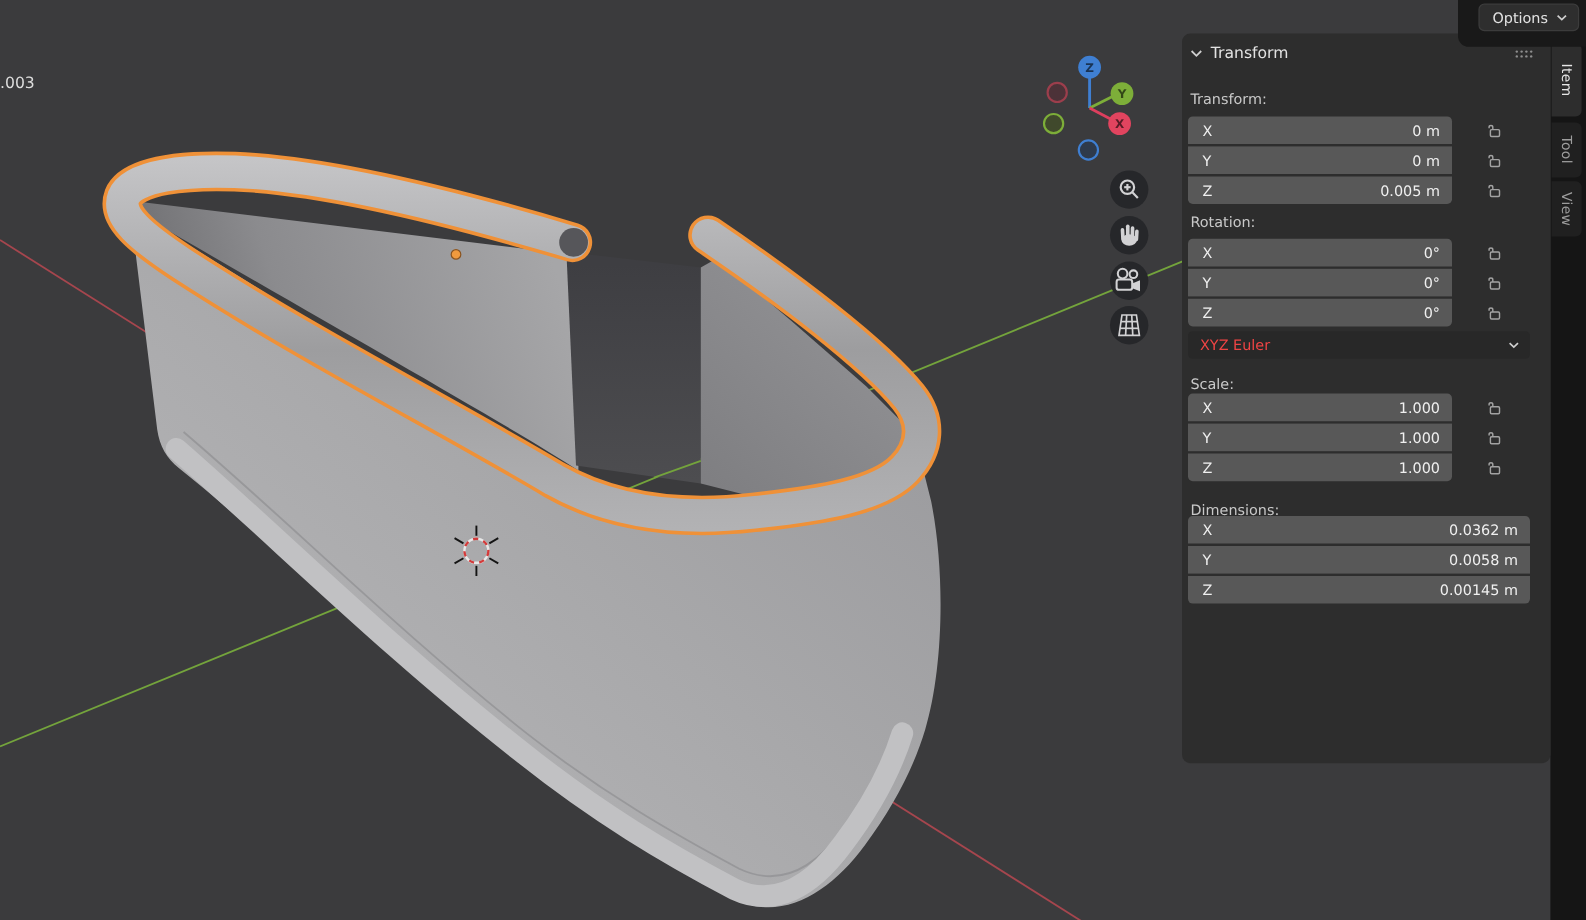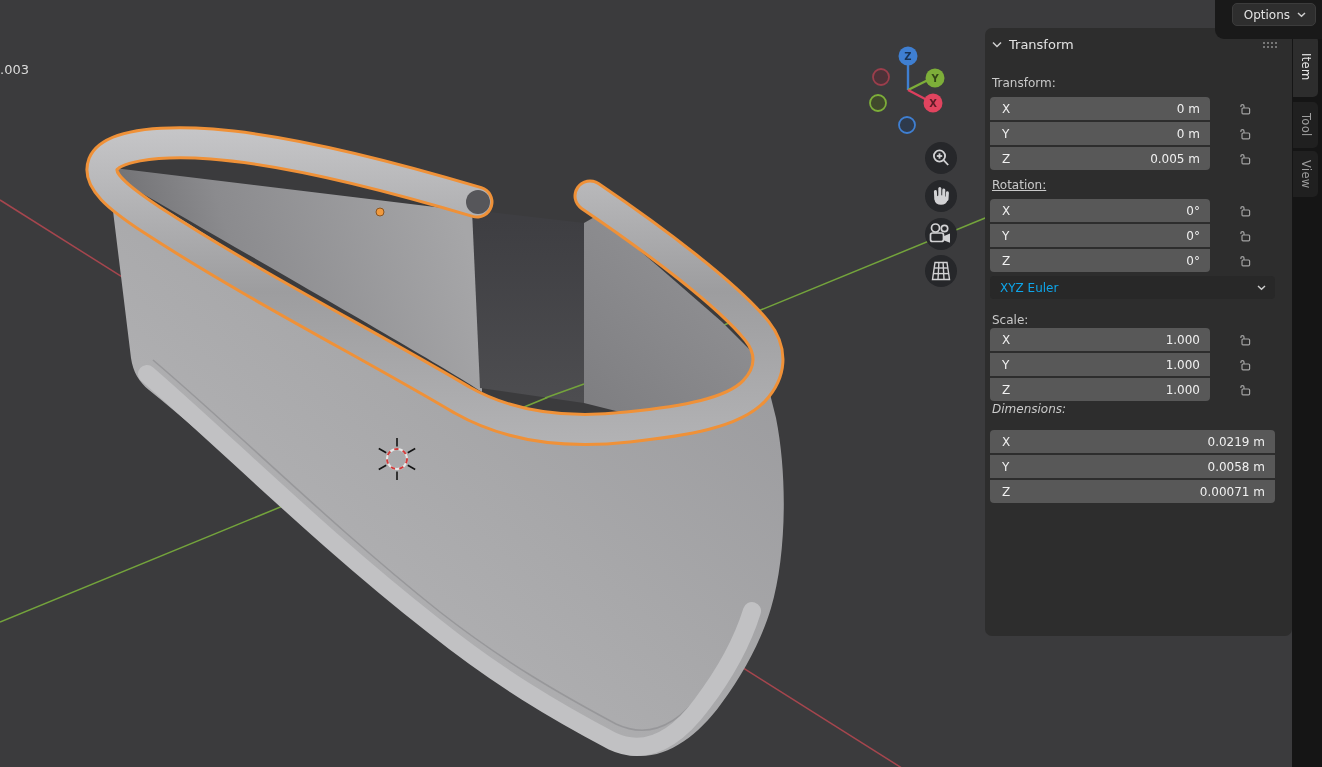--- a/index.html
+++ b/index.html
@@ -40,21 +40,21 @@
     color:#f0f0f0;
   }
   .frow .ax{padding-left:12px;}
   .frow .val{margin-left:auto;padding-right:10px;}
   .r-top{border-radius:4px 4px 0 0;}
   .r-bot{border-radius:0 0 4px 4px;}
   .wide{width:285px;}
   .lockbox{left:250px;width:18px;height:23px;display:flex;align-items:center;justify-content:center;}
   #euler{
     left:5px;width:285px;height:23px;background:#282828;border-radius:4px;
-    display:flex;align-items:center;color:#0ea5e9;gap:10px;
+    display:flex;align-items:center;color:#ef4444;gap:10px;
   }
   #euler .lab{padding-left:10px;}
   #euler .chev{margin-left:auto;padding-right:9px;display:flex;}
   
   #tabcol{position:absolute;right:0;top:27px;width:30px;height:740px;background:#151515;z-index:3;}
   .vtab{
     position:absolute;left:1px;width:25px;display:flex;align-items:center;justify-content:center;
     writing-mode:vertical-rl;font-size:11.5px;border-radius:0 5px 5px 0;letter-spacing:.3px;
   }
   .vtab.active{background:#2d2d2d;color:#e6e6e6;}
@@ -260,21 +260,21 @@
     <span class="ax">Z</span>
     <span class="val">0.005 m</span>
   </div>
   <div class="abs lockbox" style="top:119px;">
     <svg width="15" height="15" viewBox="0 0 15 15">
       <rect x="5" y="7" width="7.6" height="5.8" rx="1" stroke="#a2a2a2" fill="none" stroke-width="1.2"></rect>
       <path d="M7,7 V5 C7,3.2 3.9,3.2 3.9,5 V5.9" stroke="#a2a2a2" fill="none" stroke-width="1.2"></path>
     </svg>
   </div>
 
-  <div class="abs sect-label" style="top:150px;text-decoration:underline;">Rotation:</div>
+  <div class="abs sect-label" style="top:150px;">Rotation:</div>
 
   <div class="abs frow r-top" style="top:171px;">
     <span class="ax">X</span>
     <span class="val">0°</span>
   </div>
   <div class="abs lockbox" style="top:171px;">
     <svg width="15" height="15" viewBox="0 0 15 15">
       <rect x="5" y="7" width="7.6" height="5.8" rx="1" stroke="#a2a2a2" fill="none" stroke-width="1.2"></rect>
       <path d="M7,7 V5 C7,3.2 3.9,3.2 3.9,5 V5.9" stroke="#a2a2a2" fill="none" stroke-width="1.2"></path>
     </svg>
@@ -339,28 +339,28 @@
     <span class="ax">Z</span>
     <span class="val">1.000</span>
   </div>
   <div class="abs lockbox" style="top:350px;">
     <svg width="15" height="15" viewBox="0 0 15 15">
       <rect x="5" y="7" width="7.6" height="5.8" rx="1" stroke="#a2a2a2" fill="none" stroke-width="1.2"></rect>
       <path d="M7,7 V5 C7,3.2 3.9,3.2 3.9,5 V5.9" stroke="#a2a2a2" fill="none" stroke-width="1.2"></path>
     </svg>
   </div>
 
-  <div class="abs sect-label" style="top:374px;font-style:italic;">Dimensions:</div>
+  <div class="abs sect-label" style="top:390px;">Dimensions:</div>
 
   <div class="abs frow wide r-top" style="top:402px;">
     <span class="ax">X</span>
-    <span class="val">0.0219 m</span>
+    <span class="val">0.0362 m</span>
   </div>
   <div class="abs frow wide" style="top:427px;">
     <span class="ax">Y</span>
     <span class="val">0.0058 m</span>
   </div>
   <div class="abs frow wide r-bot" style="top:452px;">
     <span class="ax">Z</span>
-    <span class="val">0.00071 m</span>
+    <span class="val">0.00145 m</span>
   </div>
 
 </div>
 
 </body></html>

